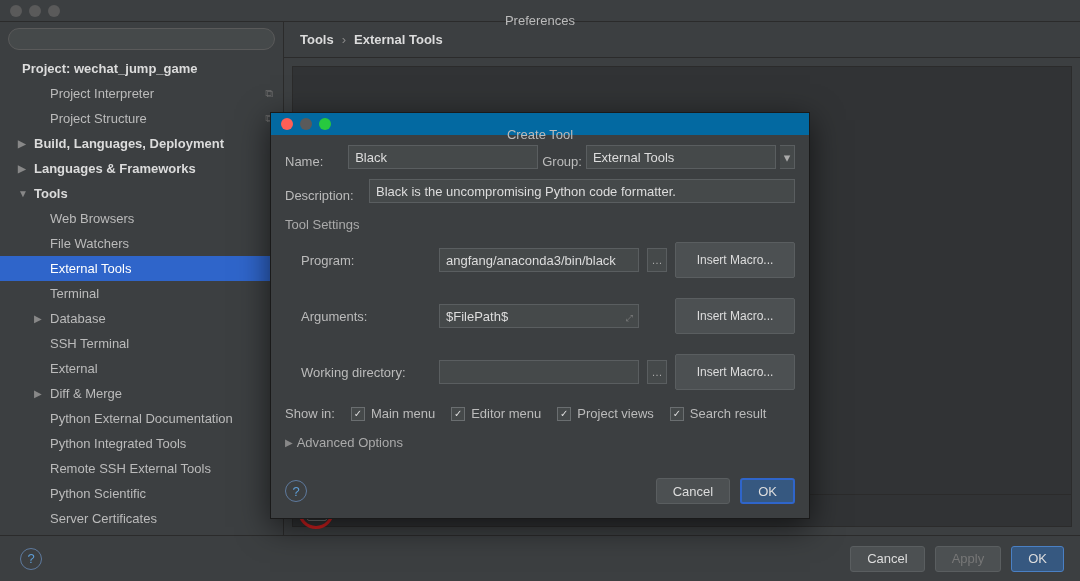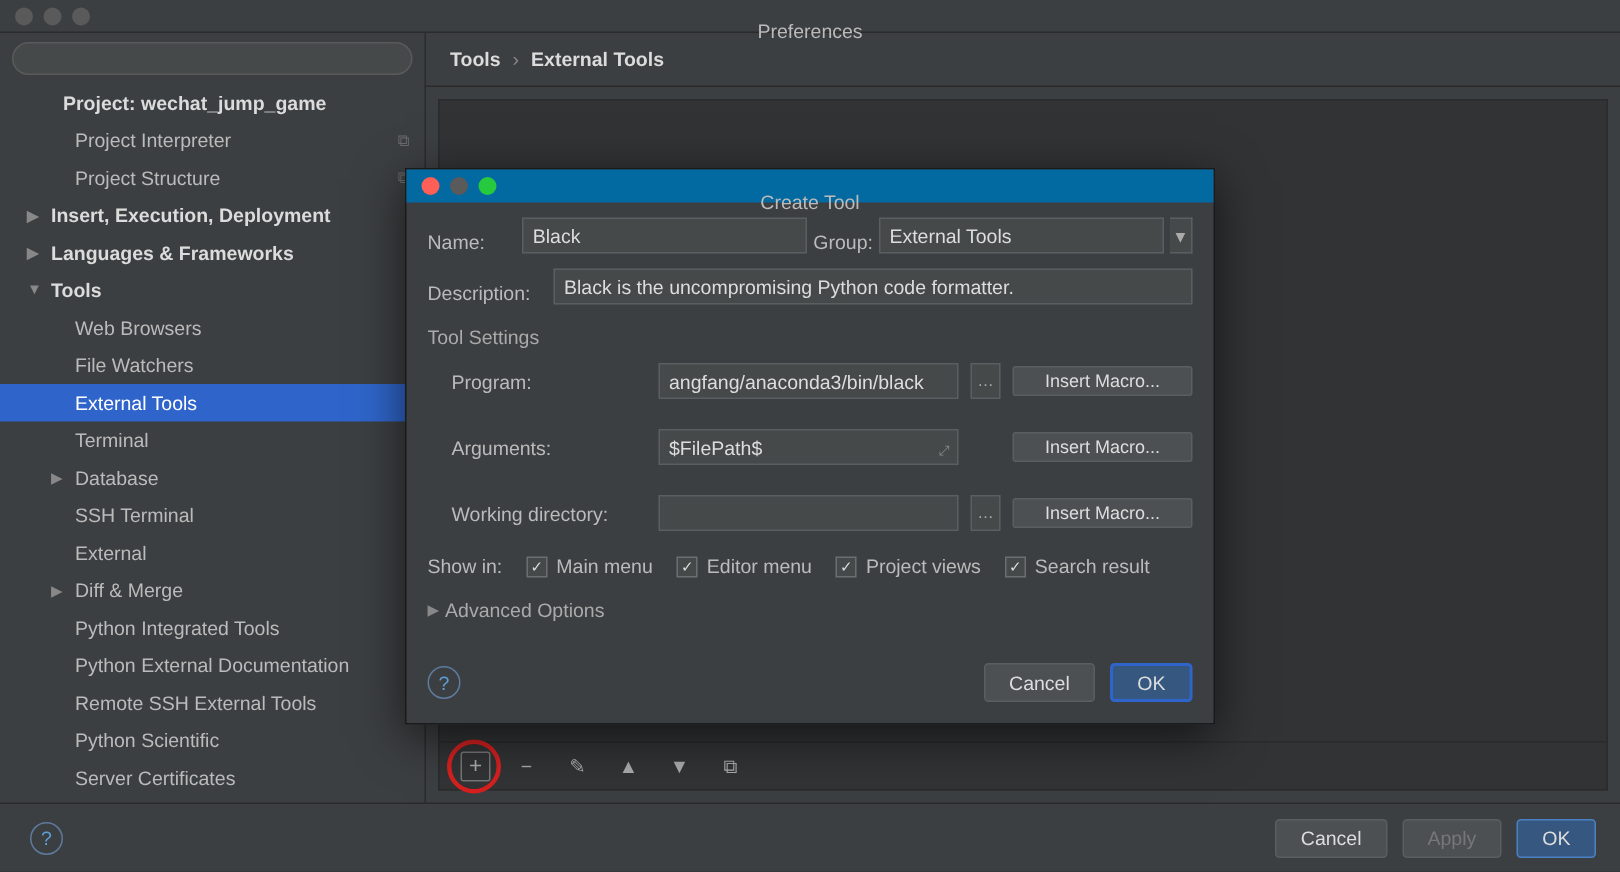--- a/index.html
+++ b/index.html
@@ -13,21 +13,21 @@
 .sidebar { width: 284px; background: #3c3f41; border-right: 1px solid #2b2b2b; display: flex; flex-direction: column; }
 .search-wrap { padding: 6px 8px; }
 .search { width: 100%; height: 22px; background: #45494a; border: 1px solid #5a5a5a; border-radius: 11px; padding: 0 20px 0 22px; color: #bbbbbb; font-size: 12px; position: relative; }
 .search-container { position: relative; }
 .search-icon { position: absolute; left: 16px; top: 10px; color: #888; font-size: 11px; pointer-events: none; }
 .tree { flex: 1; overflow: auto; }
 .tree-item { display: flex; align-items: center; height: 25px; padding-left: 18px; cursor: default; white-space: nowrap; position: relative; }
 .tree-item.level0 { padding-left: 18px; font-weight: bold; color: #dcdcdc; }
 .tree-item.level1 { padding-left: 34px; }
 .tree-item.level1b { padding-left: 50px; }
-.tree-item.header0 { padding-left: 42px; font-weight: bold; color: #dcdcdc; }
+.tree-item.header0 { padding-left: 22px; font-weight: bold; color: #dcdcdc; }
 .tree-item .arrow { width: 12px; display: inline-block; color: #888; font-size: 10px; margin-right: 4px; }
 .tree-item.selected { background: #2f65ca; color: #fff; }
 .tree-item .right-icon { position: absolute; right: 10px; color: #6a6a6a; font-size: 11px; }
 .content { flex: 1; display: flex; flex-direction: column; }
 .breadcrumb { height: 36px; display: flex; align-items: center; padding-left: 16px; gap: 8px; color: #dcdcdc; font-weight: bold; border-bottom: 1px solid #2b2b2b; }
 .breadcrumb .sep { color: #888; font-weight: normal; }
 .content-body { flex: 1; background: #313335; margin: 8px; border: 1px solid #2b2b2b; position: relative; }
 .toolbar { position: absolute; bottom: 0; left: 0; right: 0; height: 32px; border-top: 1px solid #2b2b2b; display: flex; align-items: center; gap: 14px; padding-left: 14px; color: #888; }
 .tb-btn { width: 20px; height: 20px; display: flex; align-items: center; justify-content: center; cursor: pointer; color: #aaa; font-size: 13px; }
 .tb-btn.add { border: 1px solid #777; border-radius: 2px; font-size: 15px; position: relative; }
@@ -48,21 +48,21 @@
 .form-row { display: flex; align-items: flex-end; gap: 4px; }
 .form-label { color: #bbbbbb; }
 .input { height: 24px; background: #45494a; border: 1px solid #5a5e60; color: #ddd; padding: 4px 6px; font-size: 13px; }
 .input.name { flex: 0 0 190px; }
 .input.desc { flex: 1; }
 .input.group { flex: 0 0 150px; }
 .select-arrow { width: 20px; height: 24px; background: #45494a; border: 1px solid #5a5e60; border-left: none; color: #aaa; display: flex; align-items: center; justify-content: center; cursor: pointer; }
 .section-title { color: #aaaaaa; margin-top: 4px; }
 .settings-grid { display: grid; grid-template-columns: 130px 1fr 20px 120px; gap: 20px 8px; align-items: center; margin-left: 16px; }
 .small-btn { height: 24px; width: 20px; background: #45494a; border: 1px solid #5a5e60; color: #aaa; display: flex; align-items: center; justify-content: center; cursor: pointer; font-size: 11px; }
-.macro-btn { height: 20px; padding: 0 10px; background: #4c5052; border: 1px solid #5a5e60; color: #ddd; cursor: pointer; font-size: 12px; border-radius: 2px; white-space: nowrap; }
+.macro-btn { height: 36px; padding: 0 10px; background: #4c5052; border: 1px solid #5a5e60; color: #ddd; cursor: pointer; font-size: 12px; border-radius: 2px; white-space: nowrap; }
 .expand-icon { position: absolute; right: 6px; bottom: 4px; color: #888; font-size: 9px; pointer-events: none; }
 .input-wrap { position: relative; }
 .checks-row { display: flex; align-items: center; gap: 16px; margin-top: 6px; }
 .check { display: flex; align-items: center; gap: 6px; cursor: pointer; }
 .checkbox { width: 14px; height: 14px; background: #45494a; border: 1px solid #6a6e70; display: flex; align-items: center; justify-content: center; color: #ddd; font-size: 10px; }
 .adv { display: flex; align-items: center; gap: 4px; color: #aaaaaa; cursor: pointer; margin-top: 4px; }
 .adv .arrow { font-size: 10px; color: #888; }
 .modal-footer { display: flex; align-items: center; gap: 10px; margin-top: 18px; }
 </style>
 </head>
@@ -89,21 +89,21 @@
           <div class="tree-item level1b">
             <span>Project Interpreter</span>
             <span class="right-icon">⧉</span>
           </div>
           <div class="tree-item level1b">
             <span>Project Structure</span>
             <span class="right-icon">⧉</span>
           </div>
           <div class="tree-item level0">
             <span class="arrow">▶</span>
-            <span>Insert, Execution, Deployment</span>
+            <span>Build, Languages, Deployment</span>
           </div>
           <div class="tree-item level0">
             <span class="arrow">▶</span>
             <span>Languages &amp; Frameworks</span>
           </div>
           <div class="tree-item level0">
             <span class="arrow">▼</span>
             <span>Tools</span>
           </div>
           <div class="tree-item level1b">
@@ -126,24 +126,24 @@
             <span>SSH Terminal</span>
           </div>
           <div class="tree-item level1b">
             <span>External</span>
           </div>
           <div class="tree-item level1">
             <span class="arrow">▶</span>
             <span>Diff &amp; Merge</span>
           </div>
           <div class="tree-item level1b">
+            <span>Python External Documentation</span>
+          </div>
+          <div class="tree-item level1b">
             <span>Python Integrated Tools</span>
-          </div>
-          <div class="tree-item level1b">
-            <span>Python External Documentation</span>
           </div>
           <div class="tree-item level1b">
             <span>Remote SSH External Tools</span>
           </div>
           <div class="tree-item level1b">
             <span>Python Scientific</span>
           </div>
           <div class="tree-item level1b">
             <span>Server Certificates</span>
           </div>

